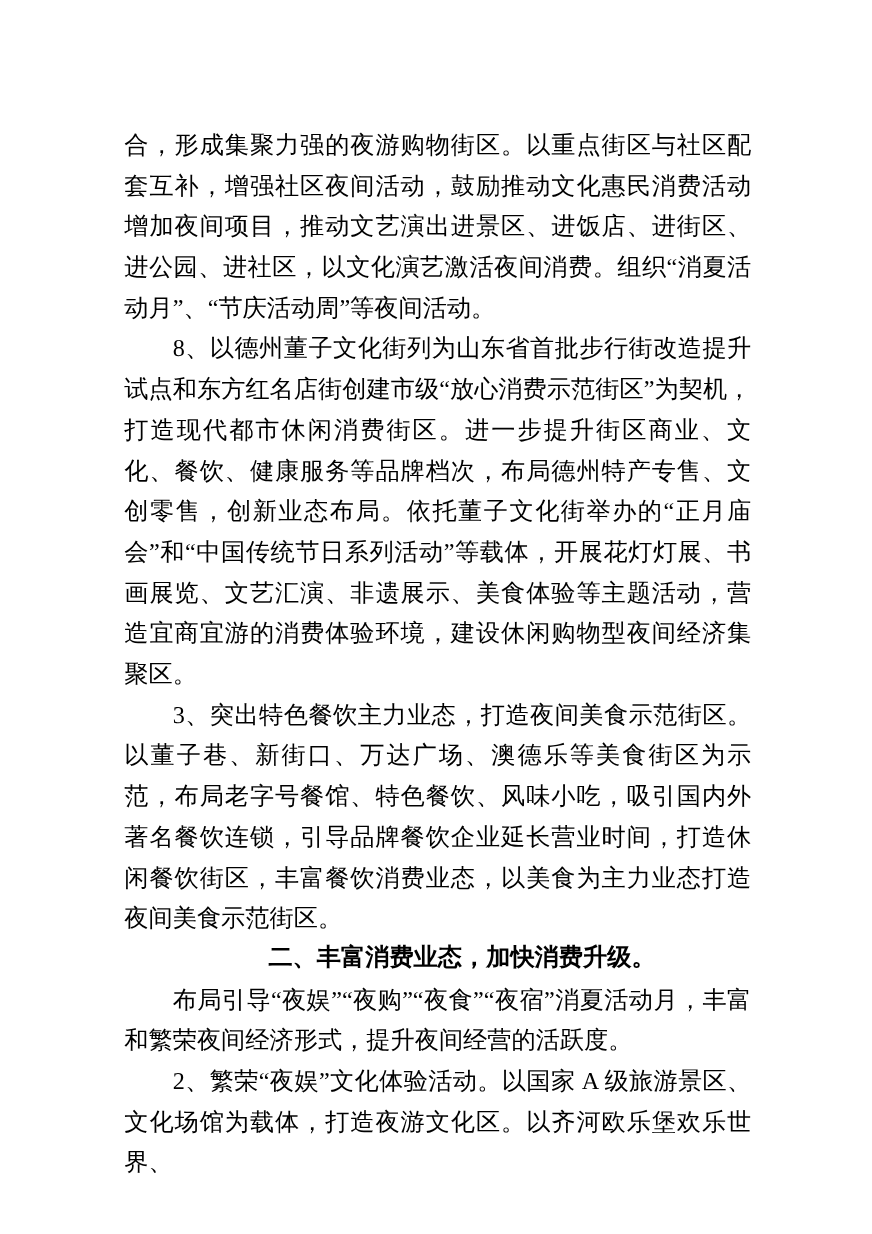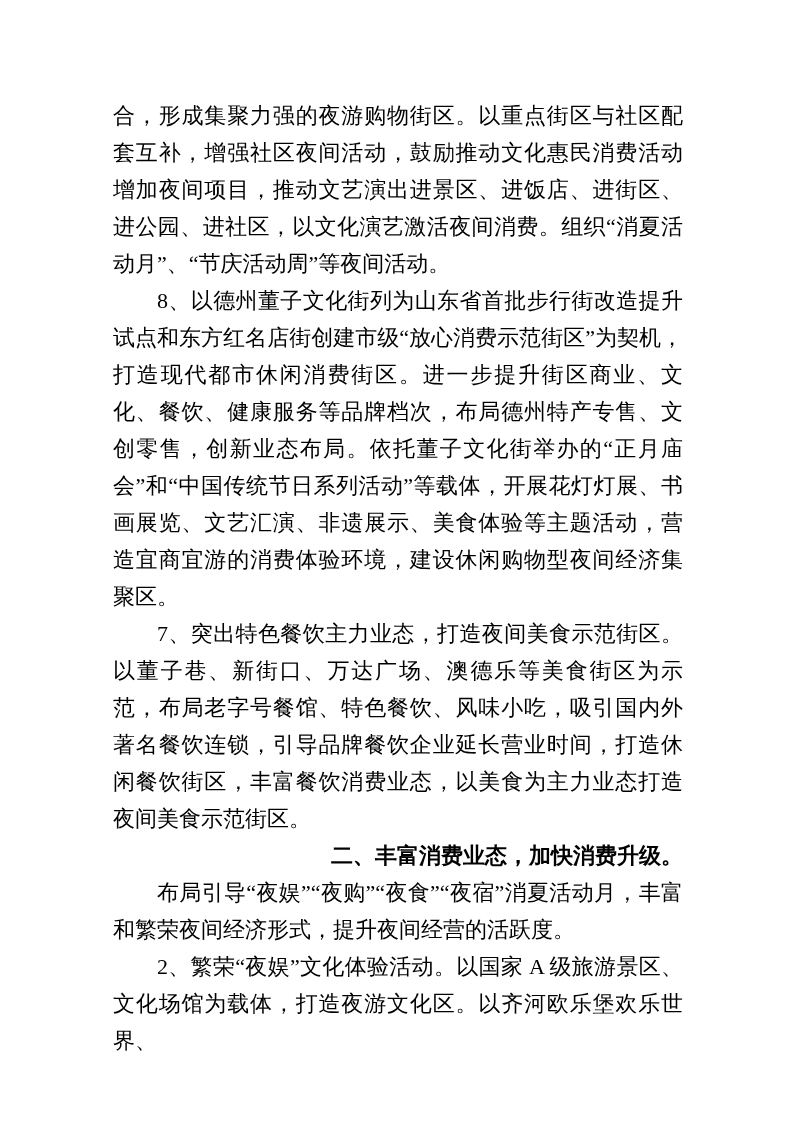--- a/index.html
+++ b/index.html
@@ -27,32 +27,33 @@
     font-size: 22px;
     line-height: 37px;
     text-align: justify;
     text-justify: inter-ideograph;
     text-indent: 44px;
     letter-spacing: 0px;
     word-break: break-all;
   }
   .para.no-indent {
     text-indent: 0;
+    margin-top: 16px;
   }
   .para.heading {
-    font-family: Liberation Sans, sans-serif;
+    font-family: Liberation Mono, monospace;
     font-weight: bold;
-    text-align: right;
+    text-align: center;
   }
 </style>
 </head>
 <body>
 
 <div class="page">
   <div class="text-block">
     <p class="para no-indent">合，形成集聚力强的夜游购物街区。以重点街区与社区配套互补，增强社区夜间活动，鼓励推动文化惠民消费活动增加夜间项目，推动文艺演出进景区、进饭店、进街区、进公园、进社区，以文化演艺激活夜间消费。组织“消夏活动月”、“节庆活动周”等夜间活动。</p>
     <p class="para">8、以德州董子文化街列为山东省首批步行街改造提升试点和东方红名店街创建市级“放心消费示范街区”为契机，打造现代都市休闲消费街区。进一步提升街区商业、文化、餐饮、健康服务等品牌档次，布局德州特产专售、文创零售，创新业态布局。依托董子文化街举办的“正月庙会”和“中国传统节日系列活动”等载体，开展花灯灯展、书画展览、文艺汇演、非遗展示、美食体验等主题活动，营造宜商宜游的消费体验环境，建设休闲购物型夜间经济集聚区。</p>
-    <p class="para">7、突出特色餐饮主力业态，打造夜间美食示范街区。以董子巷、新街口、万达广场、澳德乐等美食街区为示范，布局老字号餐馆、特色餐饮、风味小吃，吸引国内外著名餐饮连锁，引导品牌餐饮企业延长营业时间，打造休闲餐饮街区，丰富餐饮消费业态，以美食为主力业态打造夜间美食示范街区。</p>
+    <p class="para">3、突出特色餐饮主力业态，打造夜间美食示范街区。以董子巷、新街口、万达广场、澳德乐等美食街区为示范，布局老字号餐馆、特色餐饮、风味小吃，吸引国内外著名餐饮连锁，引导品牌餐饮企业延长营业时间，打造休闲餐饮街区，丰富餐饮消费业态，以美食为主力业态打造夜间美食示范街区。</p>
     <p class="para heading">二、丰富消费业态，加快消费升级。</p>
     <p class="para">布局引导“夜娱”“夜购”“夜食”“夜宿”消夏活动月，丰富和繁荣夜间经济形式，提升夜间经营的活跃度。</p>
     <p class="para">2、繁荣“夜娱”文化体验活动。以国家 A 级旅游景区、文化场馆为载体，打造夜游文化区。以齐河欧乐堡欢乐世界、</p>
   </div>
 </div>
 
 </body></html>

